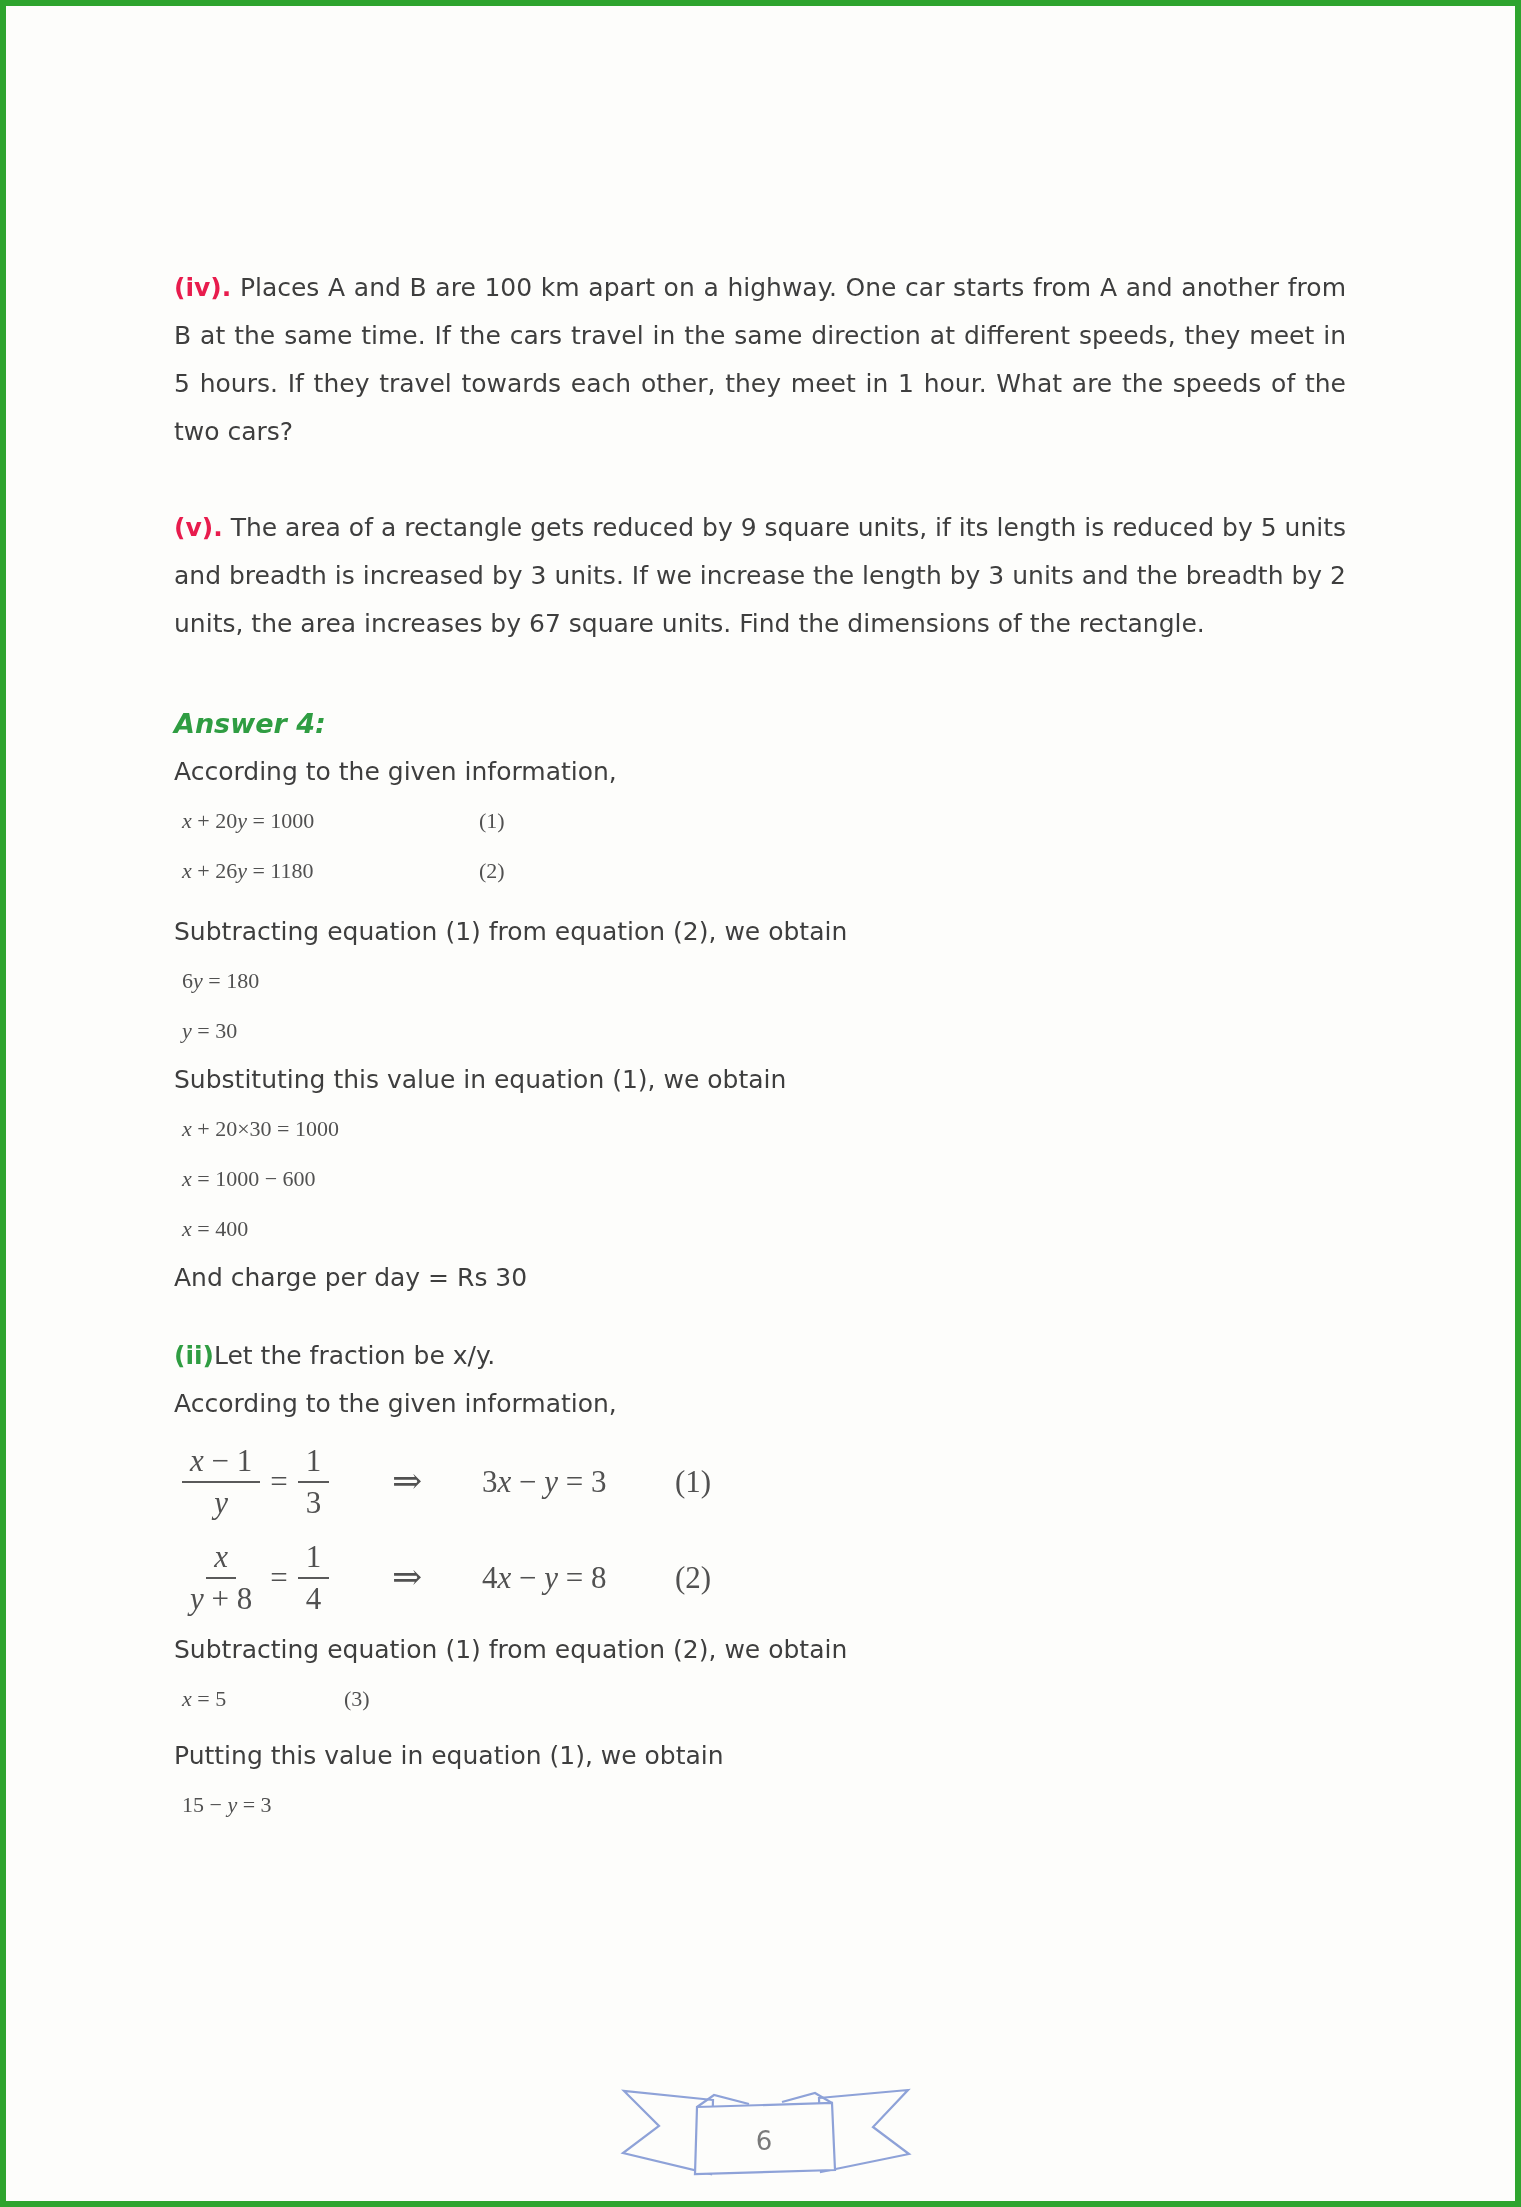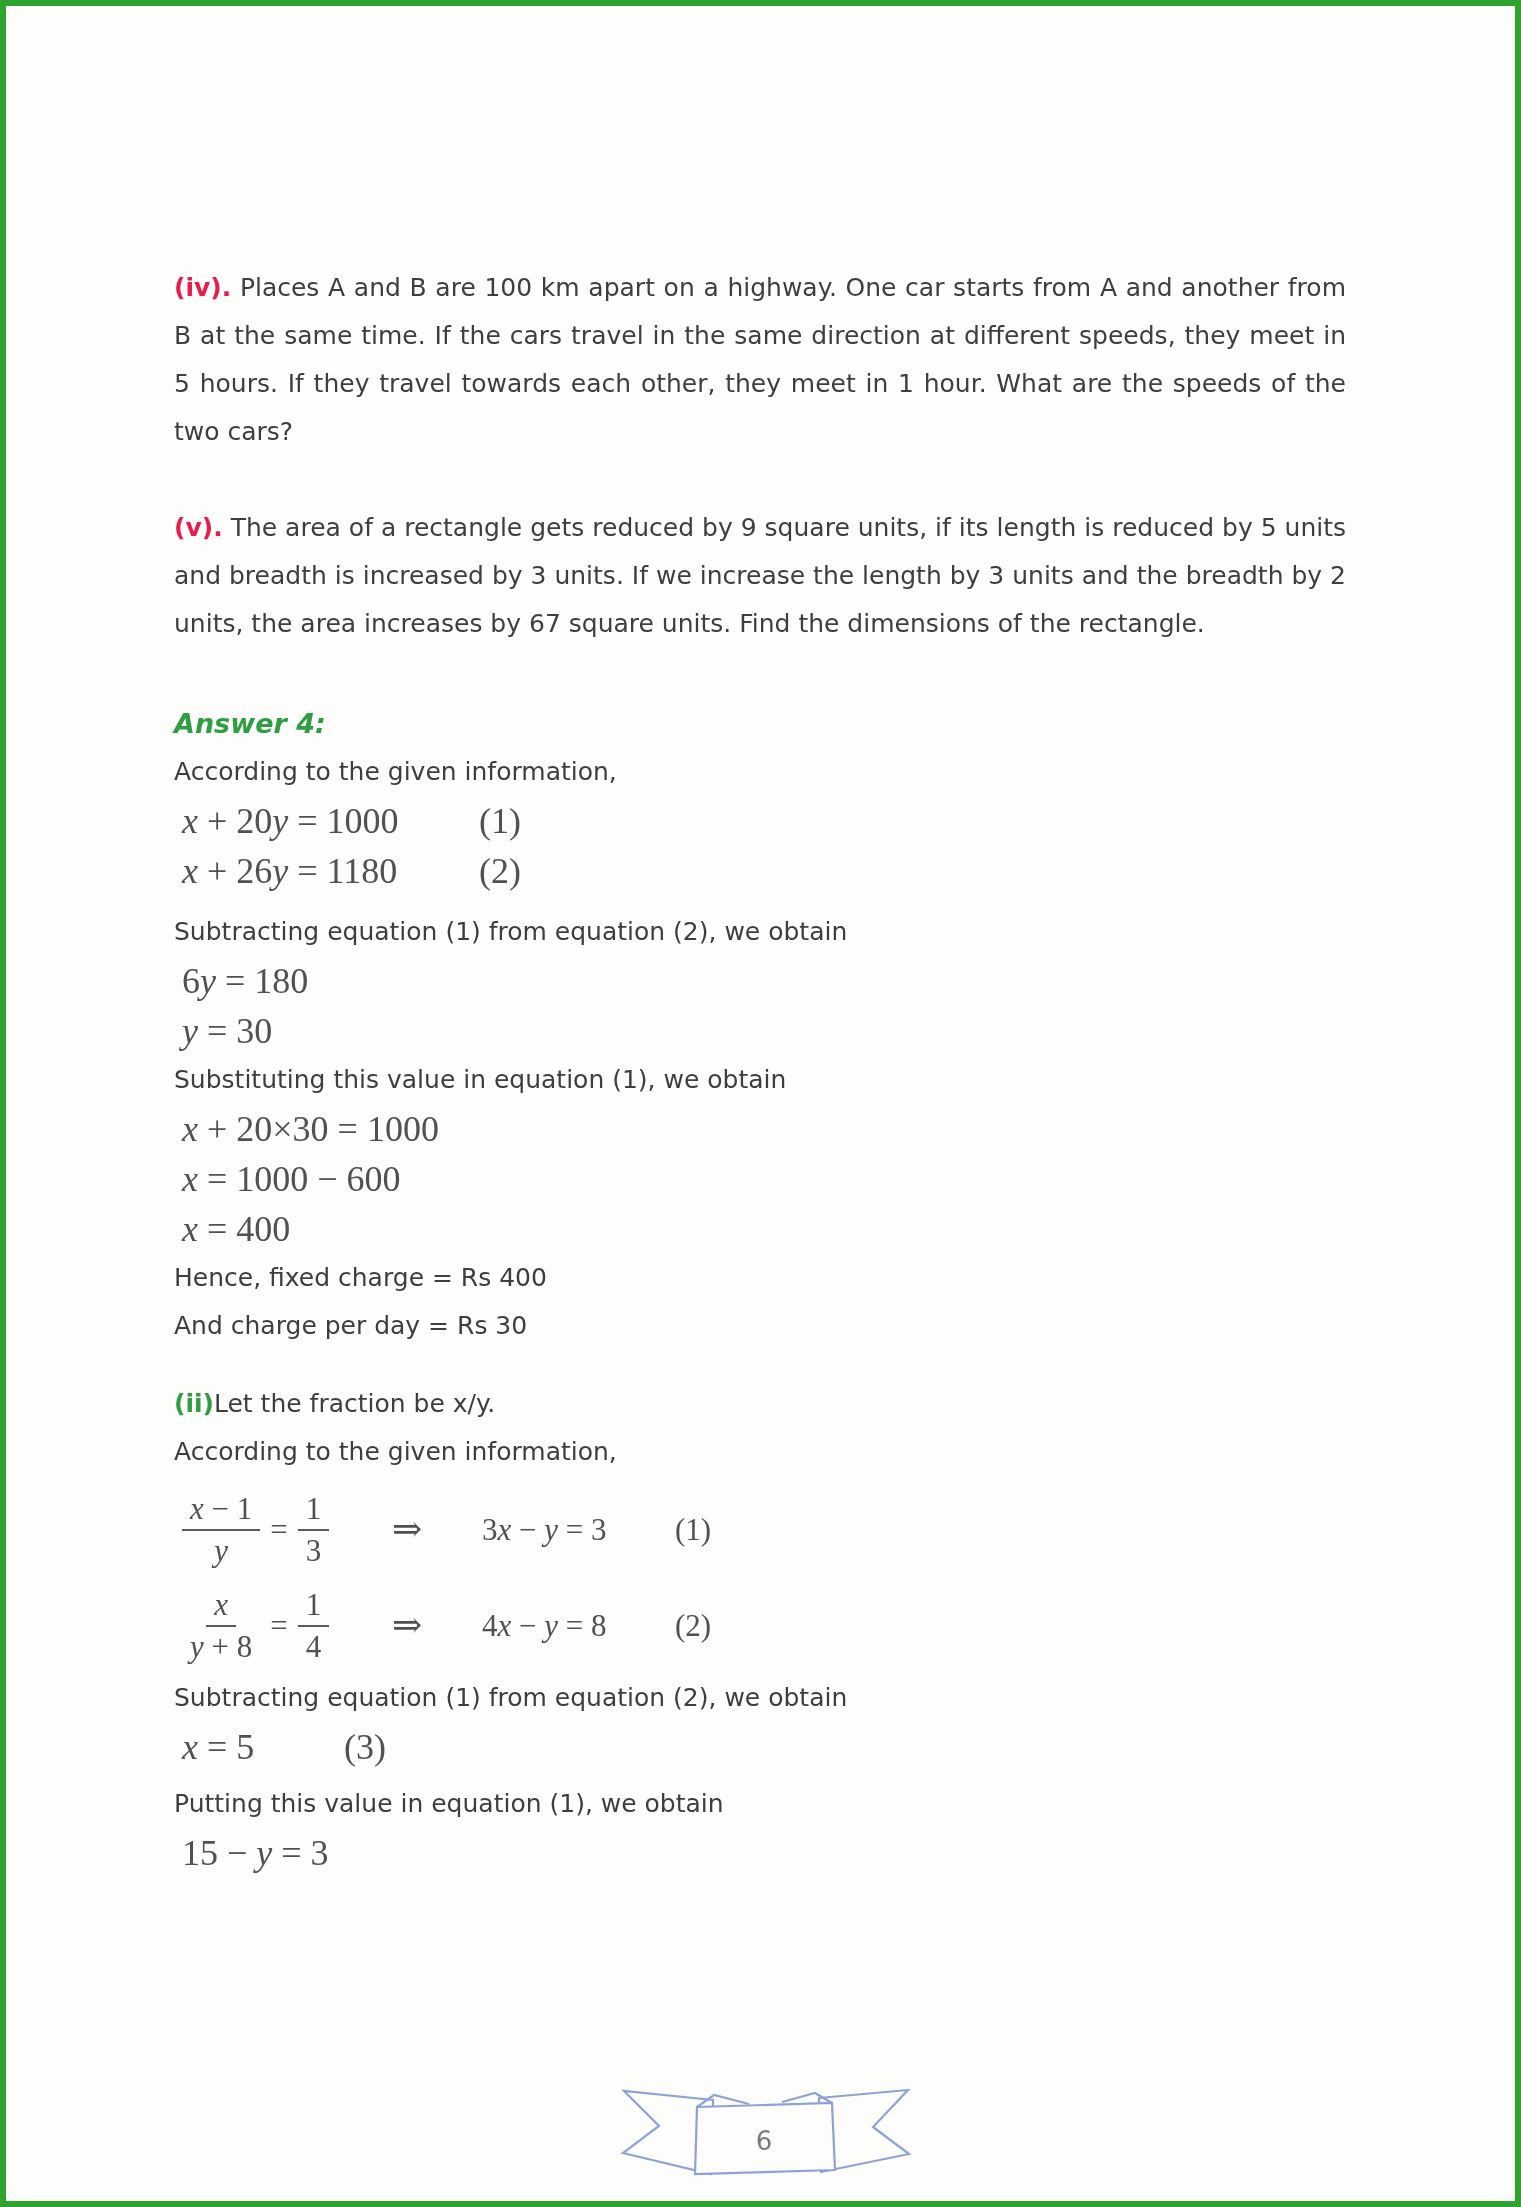--- a/index.html
+++ b/index.html
@@ -20,21 +20,21 @@
   .justify{text-align:justify;text-align-last:left;}
   .qlabel{color:var(--red,#e81c4d);font-weight:bold;}
   .glabel{color:var(--green,#2f9d42);font-weight:bold;}
   .answer-heading{
     color:var(--green,#2f9d42);font-weight:bold;font-size:27px;line-height:48px;margin:0;font-style:italic;
   }
   
   .eq-row{
     position:relative;height:50px;line-height:50px;
     font-family:"Liberation Serif","DejaVu Serif",serif;
-    font-size:36px;color:#515151;padding-left:8px;
+    font-size:22px;color:#515151;padding-left:8px;
   }
   .eq-row i, .para i, .frac-row i{
     font-family:"Liberation Serif","DejaVu Serif",serif;font-style:italic;
   }
   .eq-label{position:absolute;top:0;}
   .frac-row{
     position:relative;height:96px;display:flex;align-items:center;
     font-family:"Liberation Serif","DejaVu Serif",serif;
     font-size:31px;color:#515151;line-height:1.15;padding-left:8px;
   }
@@ -86,21 +86,20 @@
 
     <div class="eq-row">6<i>y</i> = 180</div>
     <div class="eq-row"><i>y</i> = 30</div>
 
     <div class="row">Substituting this value in equation (1), we obtain</div>
 
     <div class="eq-row"><i>x</i> + 20×30 = 1000</div>
     <div class="eq-row"><i>x</i> = 1000 − 600</div>
     <div class="eq-row"><i>x</i> = 400</div>
 
-    <div class="row">Hence, fixed charge = Rs 400</div>
     <div class="row">And charge per day = Rs 30</div>
 
     <p class="para" style="margin-top:30px">
       <span class="glabel">(ii)</span><span>Let the fraction be x/y.</span>
     </p>
 
     <div class="row">According to the given information,</div>
 
     <div class="frac-row" style="margin-top:6px">
       <span class="frac">

